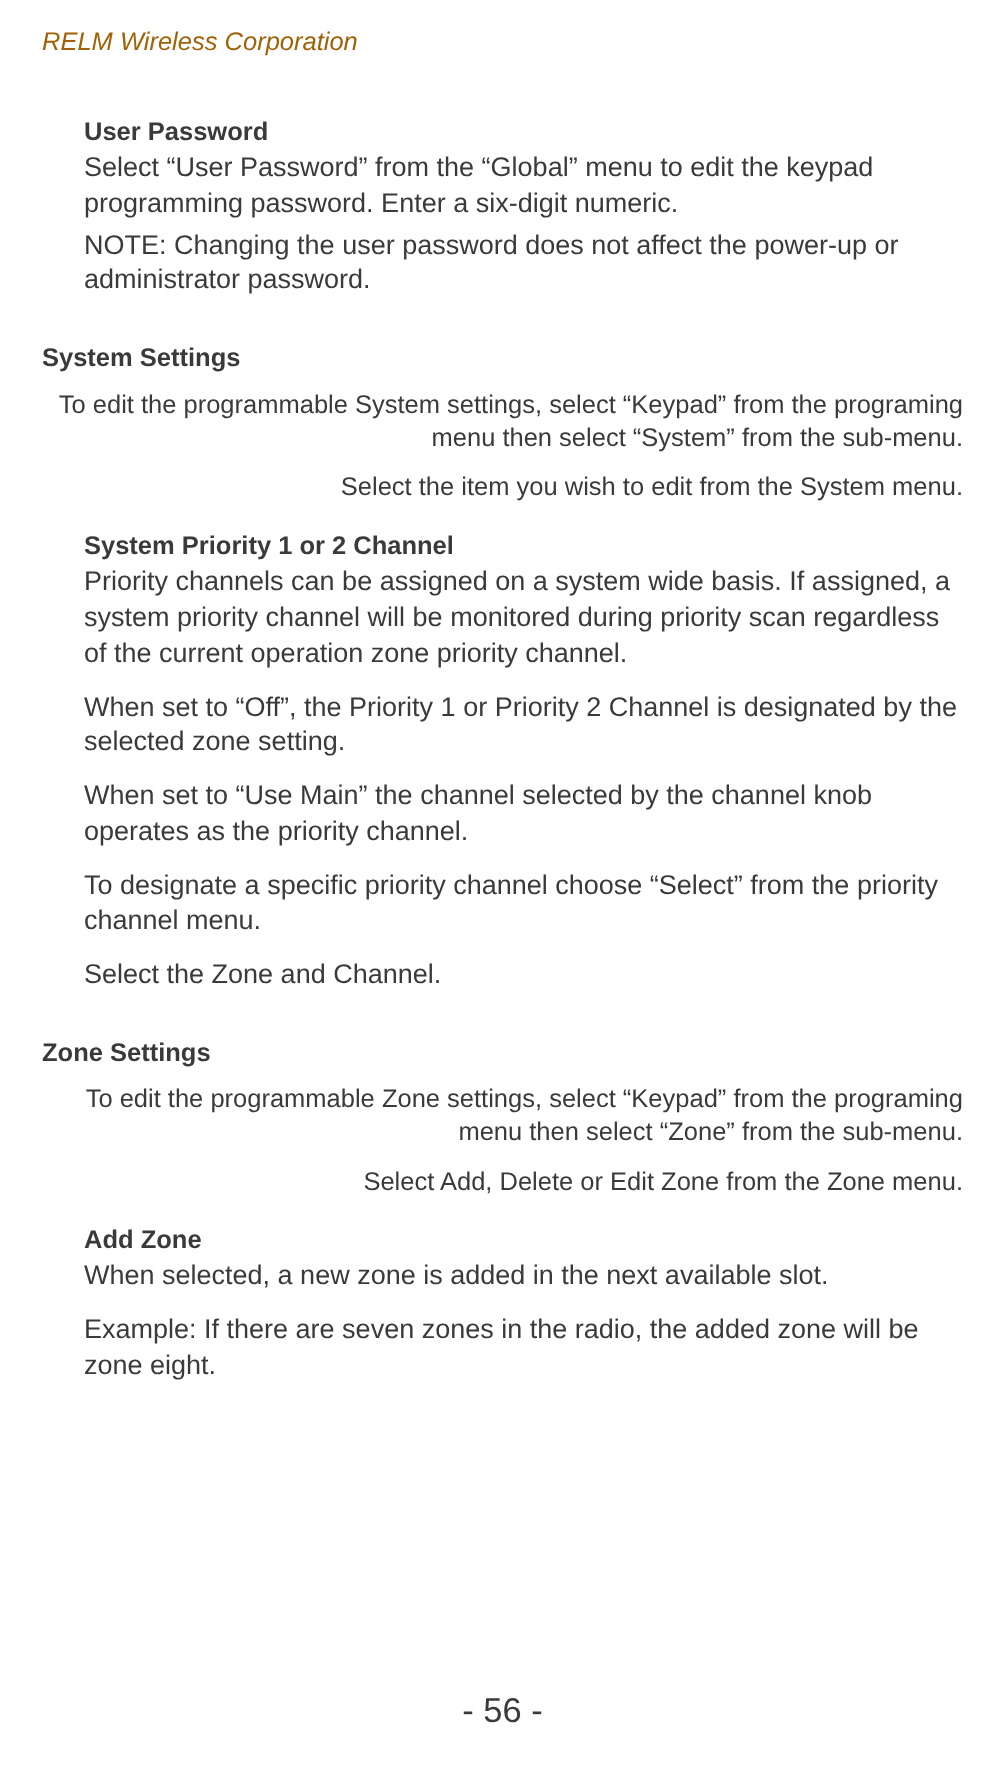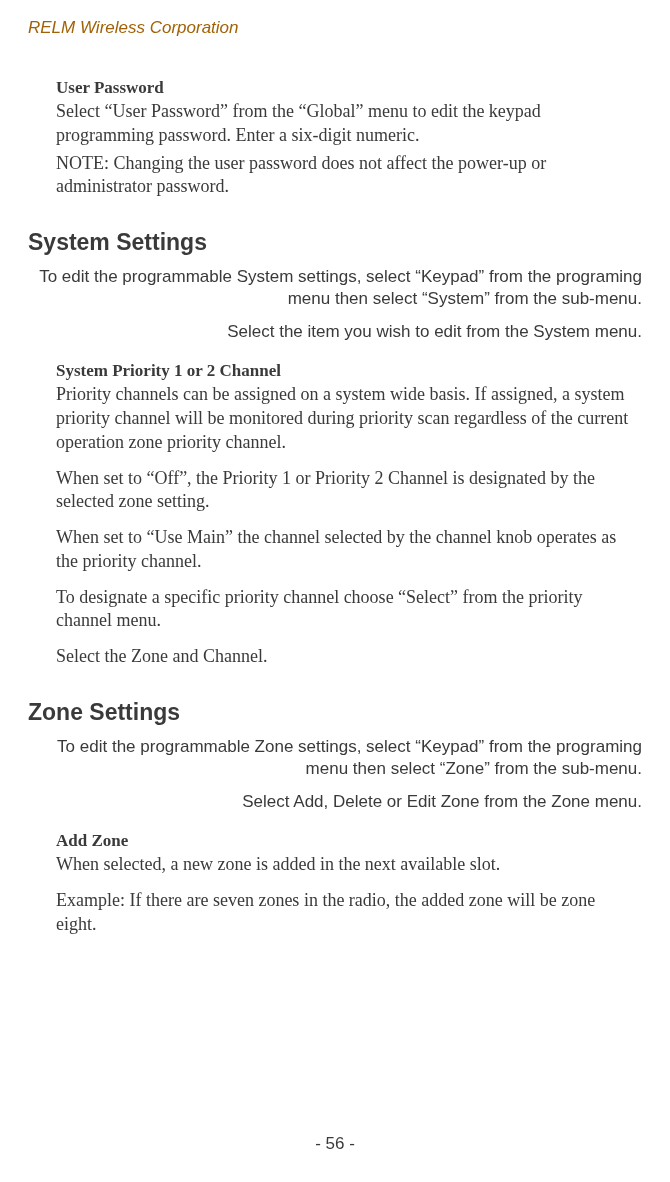--- a/index.html
+++ b/index.html
@@ -26,39 +26,39 @@
       margin-bottom: 2px;
     }
     p {
       font-size: 18px;
       line-height: 1.32;
       margin-bottom: 12px;
     }
     p.tight { margin-bottom: 4px; }
     .section-heading {
       font-weight: bold;
-      font-size: 23px;
+      font-size: 17px;
       margin-top: 30px;
       margin-bottom: 10px;
     }
     .body-text {
       font-size: 17px;
       line-height: 1.32;
       margin-bottom: 10px;
       text-align: right;
     }
     .page-number {
       position: absolute;
       bottom: 28px;
       left: 0; right: 0;
       text-align: center;
-      font-size: 17px;
+      font-size: 23px;
       color: #3a3a3a;
     }
-    .block { margin-bottom: 20px; font-family: Liberation Serif, serif; }
+    .block { margin-bottom: 20px; }
   </style>
 </head>
 <body>
 
 <div class="header-title">RELM Wireless Corporation</div>
 
 <div class="pad block">
   <div class="subhead">User Password</div>
   <p class="tight">Select “User Password” from the “Global” menu to edit the keypad programming password. Enter a six-digit numeric.</p>
   <p>NOTE: Changing the user password does not affect the power-up or administrator password.</p>

